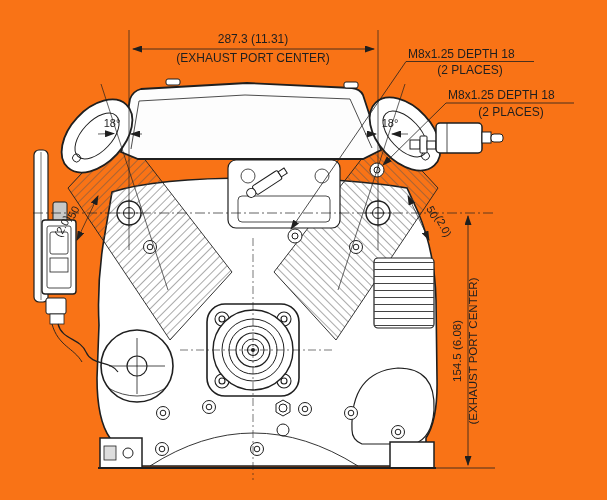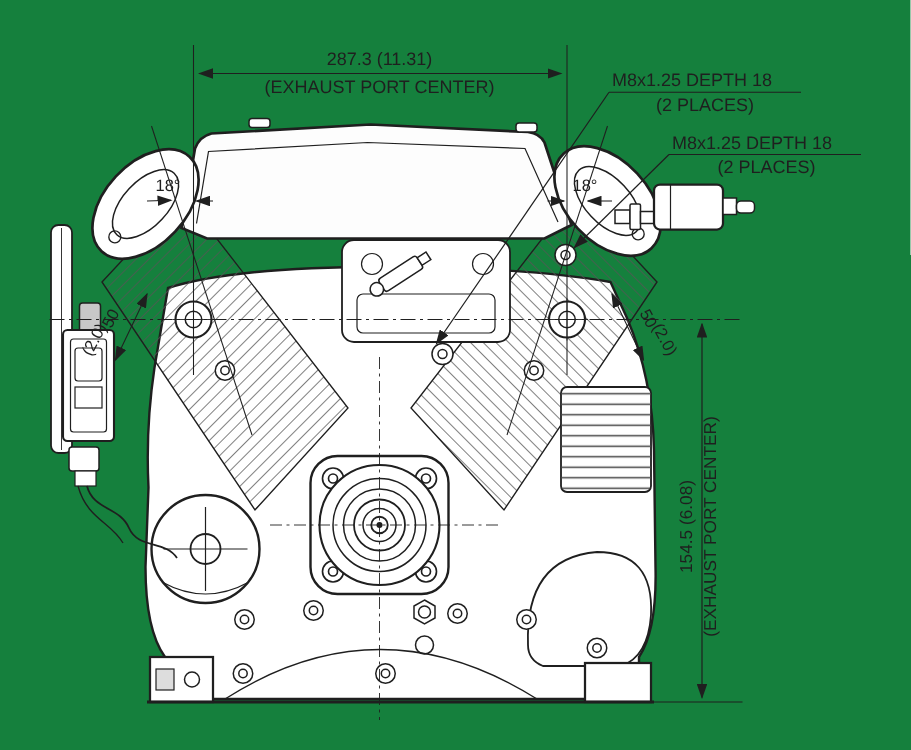--- a/index.html
+++ b/index.html
@@ -1,16 +1,16 @@
 <!DOCTYPE html>
 <html><head>
 <meta charset="utf-8">
 <style>
   html,body{margin:0;padding:0;background:#ffffff;}
-  .stage{position:relative;width:607px;height:500px;background:#15803d;overflow:hidden;
+  .stage{position:relative;width:607px;height:500px;background:#f97316;overflow:hidden;
          font-family:"Liberation Sans",sans-serif;}
   svg{font-family:"Liberation Sans",sans-serif;}
   svg text{fill:#1f1f1f;}
 </style>
 </head>
 <body>
 
 <div class="stage">
 <svg width="607" height="500" viewBox="0 0 607 500">
   <defs>

